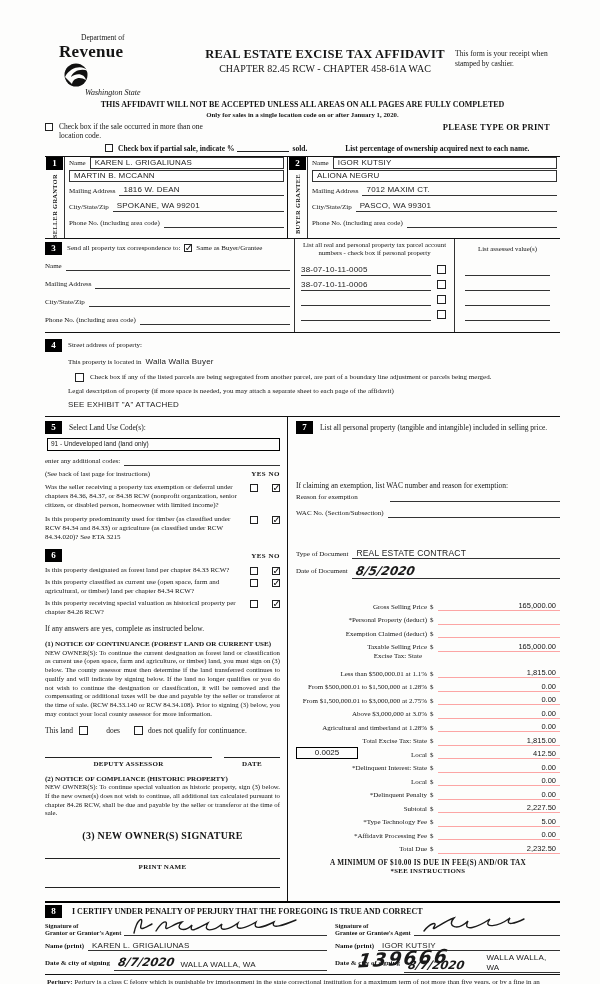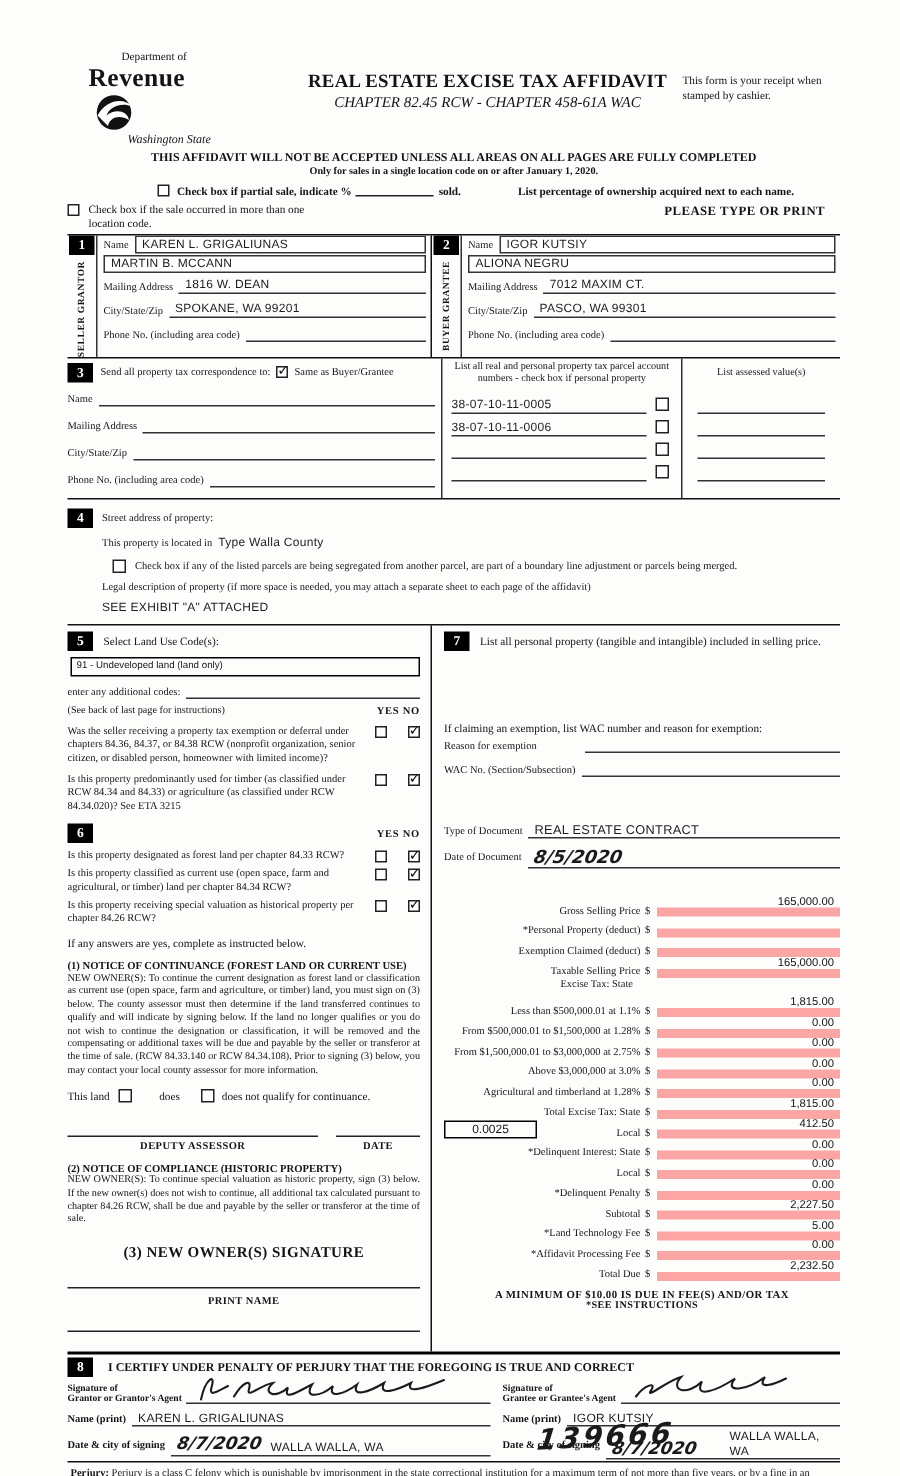--- a/index.html
+++ b/index.html
@@ -19,21 +19,21 @@
 
   
   .hdr { display:flex; }
   .logo { width:150px; padding-left:14px; }
   .logo .dept { font-size:7.5px; margin-left:22px; }
   .logo .rev  { font-size:17px; font-weight:bold; letter-spacing:.3px; display:flex; align-items:flex-start;flex-direction:column; }
   .logo .wa   { font-style:italic; font-size:8px; margin-left:26px; }
   .logo svg   { margin-left:2px; }
   .titleblk { flex:1; text-align:center; padding-top:14px; }
   .titleblk .t1 { font-size:12.5px; font-weight:bold; letter-spacing:.2px; }
-  .titleblk .t2 { font-size:10px; margin-top:1px;font-style:italic; }
+  .titleblk .t2 { font-size:10px; margin-top:1px; }
   .receipt { width:105px; font-size:7.5px; padding-top:16px; line-height:1.35; }
   .warn { text-align:center; font-weight:bold; font-size:8px; margin-top:2px; }
   .only { text-align:center; font-weight:bold; font-size:6.8px; margin-top:1px; }
 
   .row-flex { display:flex; align-items:flex-start; }
   .cb { width:8px; height:8px; border:1.2px solid #222; display:inline-block; position:relative; background:#fff; flex:none; vertical-align:-1px; }
   .cb.checked::after { content:"\2713"; position:absolute; top:-3.5px; left:-.5px; font-size:9.5px; font-weight:bold; color:#111; font-family:"DejaVu Sans",sans-serif; }
   .topchecks { margin-top:3px; }
   .please { margin-left:auto; font-size:8.5px; padding-right:10px; letter-spacing:.3px; }
   .partialrow { margin-top:4px; font-weight:bold; font-size:7.5px; align-items:center; }
@@ -84,21 +84,21 @@
   .qboxes { width:30px; display:flex; justify-content:space-between; padding-top:1px; }
   .para { font-size:6.8px; line-height:8.7px; text-align:justify; }
   .ptitle { font-weight:bold; font-size:7.1px; }
   .sigline { border-bottom:1px solid #222; height:1px; }
   .cencap { text-align:center; font-weight:bold; font-size:7px; letter-spacing:.3px; }
 
   
   .finrow { display:flex; align-items:flex-end; height:13.5px; }
   .finlabel { flex:1; text-align:right; font-size:7px; white-space:nowrap; padding-right:3px; }
   .fincur { width:8px; font-size:7px; }
-  .finline { width:122px; border-bottom:6px solid #fca5a5; text-align:right; padding-right:4px; }
+  .finline { width:122px; border-bottom:1px solid #fca5a5; text-align:right; padding-right:4px; }
   .finval { font-family:"Liberation Sans",sans-serif; font-size:7.5px; }
   .ratebox { border:1.5px solid #000; width:62px; height:12px; display:flex; align-items:center; justify-content:center;
              font-family:"Liberation Sans",sans-serif; font-size:8px; margin-right:4px; align-self:center; }
   .exhead { text-align:right; padding-right:138px; font-size:7px; height:13px; }
 
   
   .sec8 { border-top:2px solid #000; padding-top:2px; }
   .sighalf { display:flex; align-items:flex-end; }
   .sl2 { font-size:6.4px; font-weight:bold; line-height:7px; white-space:nowrap; }
   .sigarea { flex:1; border-bottom:1px solid #333; position:relative; height:14px; margin-left:3px; }
@@ -128,35 +128,35 @@
       </div>
       <div class="titleblk">
         <div class="t1">REAL ESTATE EXCISE TAX AFFIDAVIT</div>
         <div class="t2">CHAPTER 82.45 RCW - CHAPTER 458-61A WAC</div>
       </div>
       <div class="receipt">This form is your receipt when stamped by cashier.</div>
     </div>
     <div class="warn">THIS AFFIDAVIT WILL NOT BE ACCEPTED UNLESS ALL AREAS ON ALL PAGES ARE FULLY COMPLETED</div>
     <div class="only">Only for sales in a single location code on or after January 1, 2020.</div>
 
+    <div class="row-flex topchecks">
+      <span class="cb" style="margin-top:1px"></span>
+      <span style="width:160px; margin-left:6px;">Check box if the sale occurred in more than one location code.</span>
+      <span class="please b">PLEASE TYPE OR PRINT</span>
+    </div>
+
     <div class="row-flex partialrow">
       <span style="width:60px"></span>
       <span class="cb"></span>
       <span style="margin-left:5px">Check box if partial sale, indicate %</span>
       <span class="useg"></span>
       <span>sold.</span>
       <span style="margin-left:38px">List percentage of ownership acquired next to each name.</span>
     </div>
 
-    <div class="row-flex topchecks">
-      <span class="cb" style="margin-top:1px"></span>
-      <span style="width:160px; margin-left:6px;">Check box if the sale occurred in more than one location code.</span>
-      <span class="please b">PLEASE TYPE OR PRINT</span>
-    </div>
-
     <div class="parties">
       <div class="party party-left">
         <div class="pl-col">
           <span class="badge">1</span>
           <div class="vlabel">
             <span>SELLER</span> <span>GRANTOR</span>
           </div>
         </div>
         <div class="fields">
           <div class="frow" style="height:13px">
@@ -296,21 +296,21 @@
       </div>
     </div>
 
     <div class="sec4">
       <div class="frow" style="height:15px">
         <span class="badge">4</span>
         <span class="flab" style="margin-left:6px">Street address of property:</span>
       </div>
       <div class="frow" style="height:14px; padding-left:23px">
         <span class="flab">This property is located in</span>
-        <span class="typed">Type Walla County</span>
+        <span class="typed">Walla Walla Buyer</span>
       </div>
       <div class="frow" style="padding-left:30px; margin-top:4px">
         <span class="cb" style="width:9px;height:9px"></span>
         <span style="margin-left:6px; font-size:7px">Check box if any of the listed parcels are being segregated from another parcel, are part of a boundary line adjustment or parcels being merged.</span>
       </div>
       <div style="padding-left:23px; margin-top:5px; font-size:7px">Legal description of property (if more space is needed, you may attach a separate sheet to each page of the affidavit)</div>
       <div style="padding-left:23px; margin-top:5px" class="typed">SEE EXHIBIT "A" ATTACHED</div>
     </div>
 
     <div class="main2">
@@ -541,21 +541,21 @@
 
             <div class="finrow">
 
               <span class="finlabel">Subtotal</span>
               <span class="fincur">$</span>
               <span class="finline"><span class="finval">2,227.50</span></span>
             </div>
 
             <div class="finrow">
 
-              <span class="finlabel">*Land Technology Fee</span>
+              <span class="finlabel">*Type Technology Fee</span>
               <span class="fincur">$</span>
               <span class="finline"><span class="finval">5.00</span></span>
             </div>
 
             <div class="finrow">
 
               <span class="finlabel">*Affidavit Processing Fee</span>
               <span class="fincur">$</span>
               <span class="finline"><span class="finval">0.00</span></span>
             </div>

